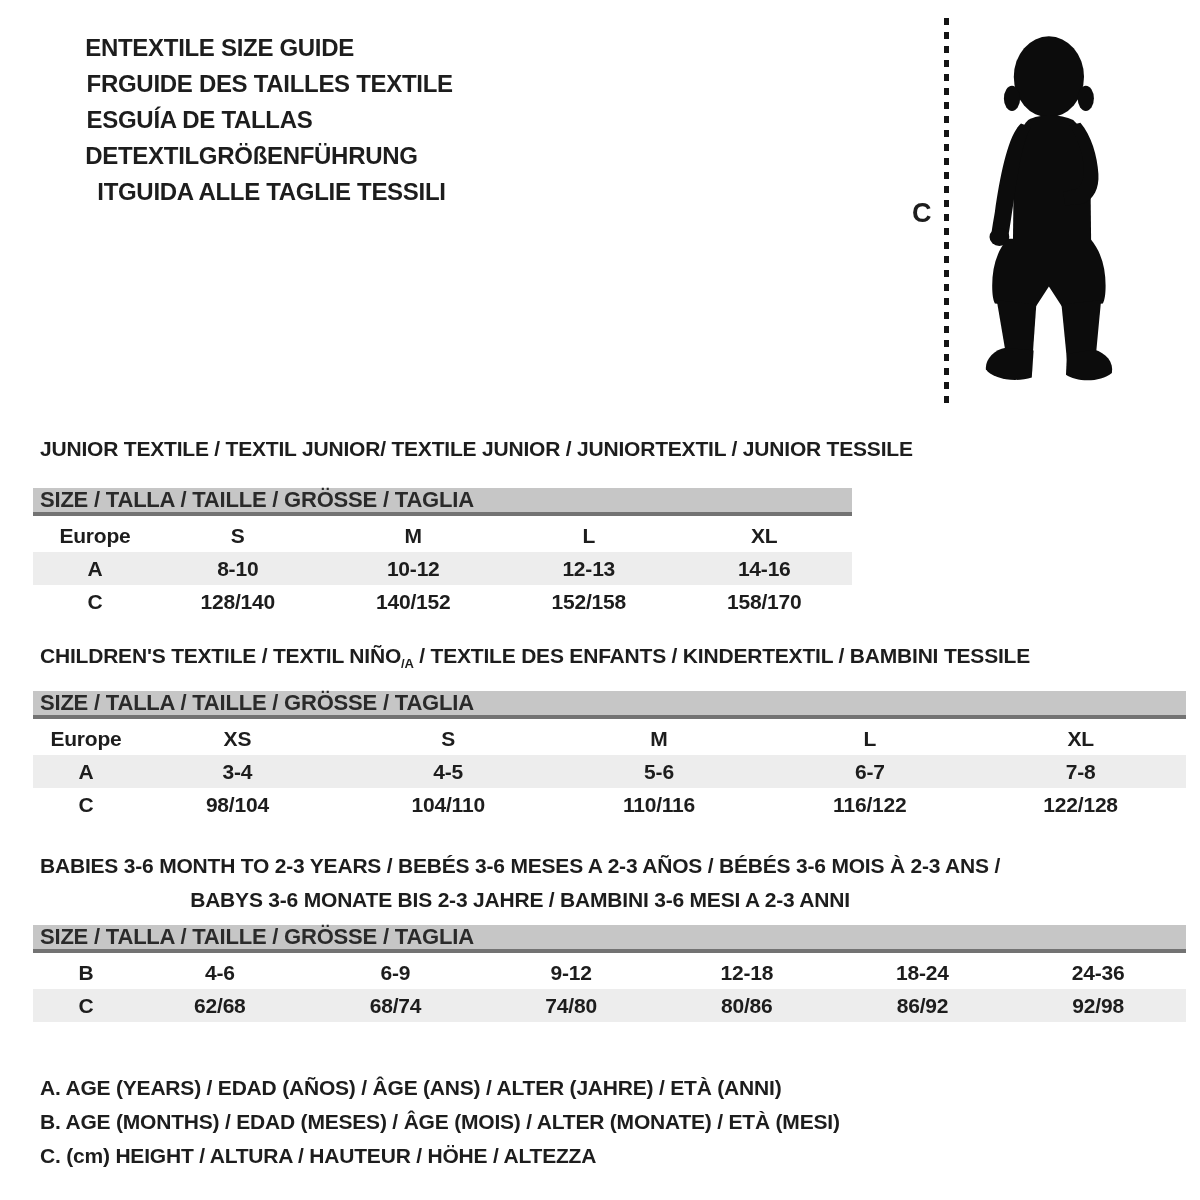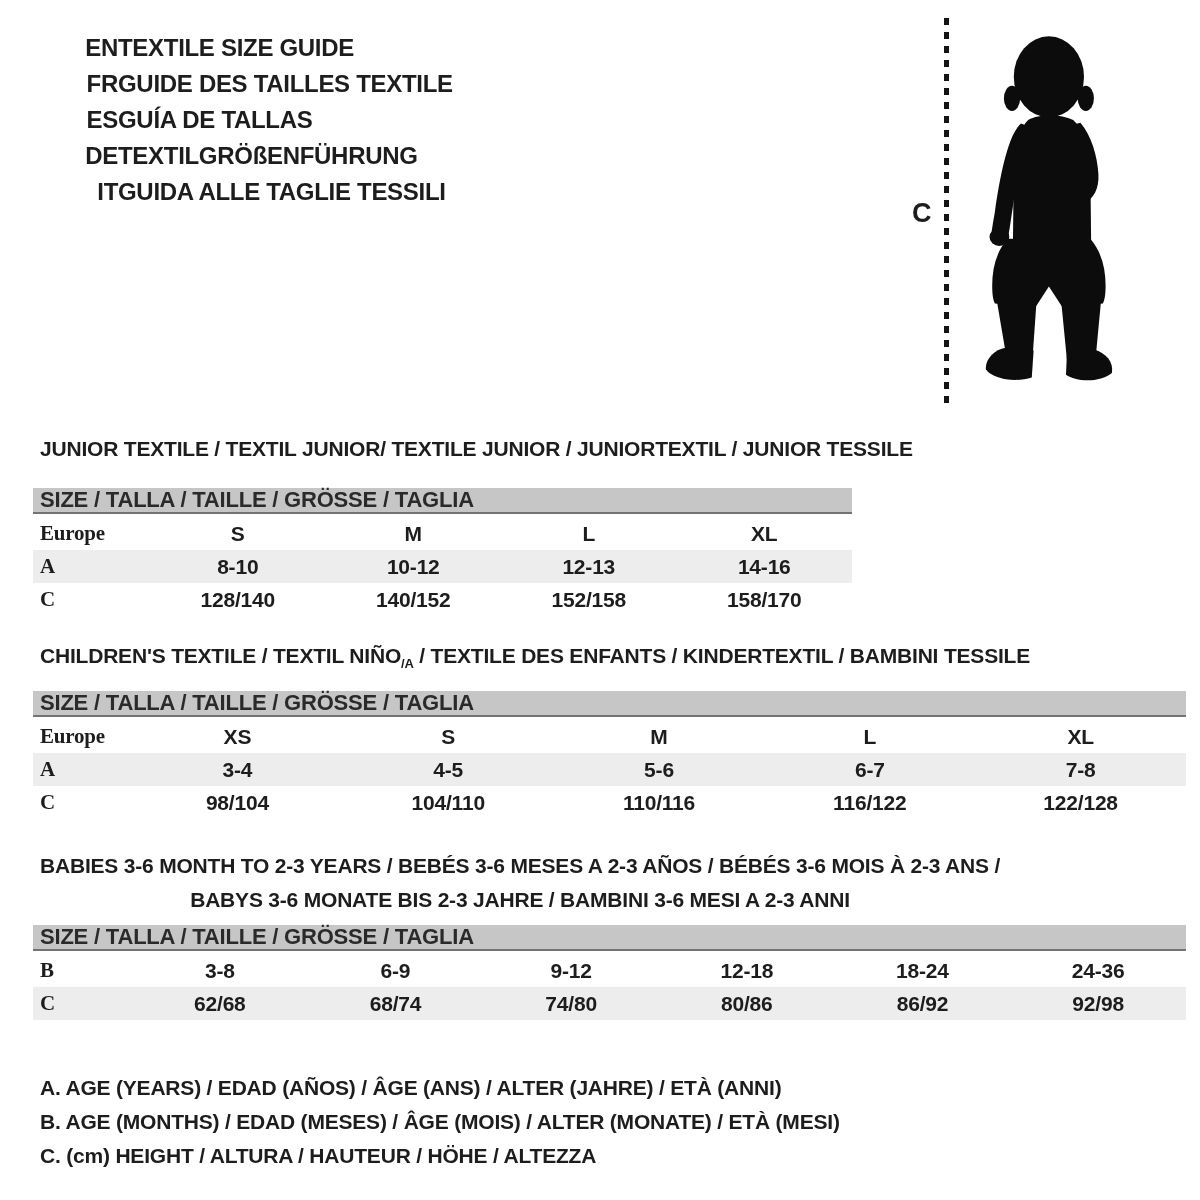--- a/index.html
+++ b/index.html
@@ -32,26 +32,26 @@
   #sec3-title{top:849px;left:40px;line-height:34px;text-align:center;}
   .sub{font-size:13px;vertical-align:-5px;}
 
   
   .size-block{left:33px;}
   #table1-block{top:488px;width:819px;}
   #table2-block{top:691px;width:1153px;}
   #table3-block{top:925px;width:1153px;}
   .size-bar{
     height:24px;line-height:24px;background:#c6c6c6;
-    border-bottom:2px solid #737373;margin-bottom:3px;
+    border-bottom:4px solid #737373;margin-bottom:3px;
     padding-left:7px;font-size:22px;letter-spacing:-0.2px;color:#2a2a2a;
   }
   table{width:100%;border-collapse:collapse;table-layout:fixed;}
   td{height:33px;font-size:21px;text-align:center;padding:0;letter-spacing:-0.2px;}
-  td.lbl{text-align:left;padding-left:7px;font-family:Liberation Serif, serif;}
+  td.lbl{text-align:center;padding-left:7px;}
   #table1-block td.lbl{width:110px;}
   #table2-block td.lbl,#table3-block td.lbl{width:92px;}
   tr.alt{background:#ededed;}
 
   
   #legend{top:1071px;left:40px;font-size:21px;line-height:34px;letter-spacing:-0.2px;}
 </style>
 </head>
 <body>
 
@@ -161,21 +161,21 @@
 <div class="abs section-title" id="sec3-title">
   <div>BABIES 3-6 MONTH TO 2-3 YEARS / BEBÉS 3-6 MESES A 2-3 AÑOS / BÉBÉS 3-6 MOIS À 2-3 ANS /</div>
   <div>BABYS 3-6 MONATE BIS 2-3 JAHRE / BAMBINI 3-6 MESI A 2-3 ANNI</div>
 </div>
 <div class="abs size-block" id="table3-block">
   <div class="size-bar">SIZE / TALLA / TAILLE / GRÖSSE / TAGLIA</div>
   <table>
     <tbody>
         <tr>
           <td class="lbl">B</td>
-          <td>3-8</td>
+          <td>4-6</td>
           <td>6-9</td>
           <td>9-12</td>
           <td>12-18</td>
           <td>18-24</td>
           <td>24-36</td>
         </tr>
         <tr class="alt">
           <td class="lbl">C</td>
           <td>62/68</td>
           <td>68/74</td>

